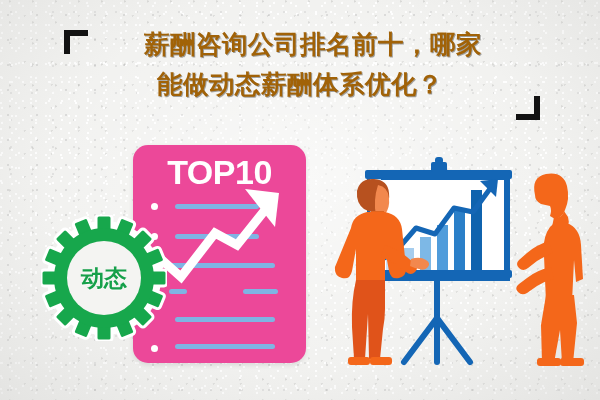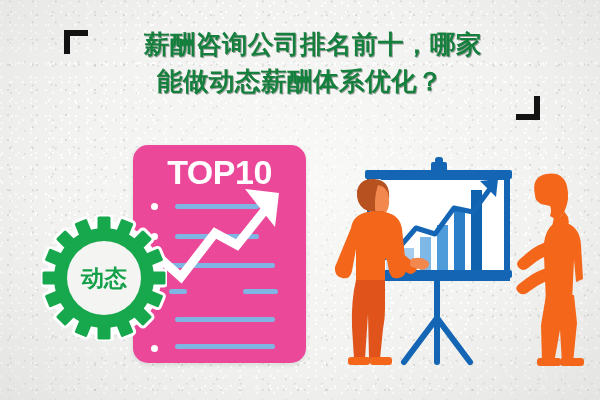--- a/index.html
+++ b/index.html
@@ -33,27 +33,27 @@
     position:absolute;inset:0;
     background:radial-gradient(ellipse at 50% 45%, rgba(255,255,255,.55) 0%, rgba(255,255,255,0) 58%, rgba(206,206,204,.40) 100%);
     pointer-events:none;
   }
 
   
   .headline{
     position:absolute;left:0;top:24px;width:600px;
     text-align:center;
     font-family:"DejaVu Sans","Liberation Sans",sans-serif;
-    font-weight:700;color:#15803d;
+    font-weight:700;color:#a16207;
     font-size:25.5px;line-height:40px;letter-spacing:.5px;
     text-shadow:1px 1px 0 rgba(0,0,0,.35);
     white-space:nowrap;
   }
   .headline .ln1{display:block;padding-left:26px;}
-  .headline .ln2{display:block;font-family:Liberation Mono, monospace;}
+  .headline .ln2{display:block;}
   .brk{position:absolute;color:#121212;}
   .brk i{position:absolute;background:#121212;display:block;}
   .brk-tl{left:64px;top:30px;width:24px;height:24px;}
   .brk-tl i.h{left:0;top:0;width:24px;height:6px;}
   .brk-tl i.v{left:0;top:0;width:6px;height:24px;}
   .brk-br{left:516px;top:96px;width:24px;height:24px;}
   .brk-br i.h{left:0;top:18px;width:24px;height:6px;}
   .brk-br i.v{left:18px;top:0;width:6px;height:24px;}
 
   

